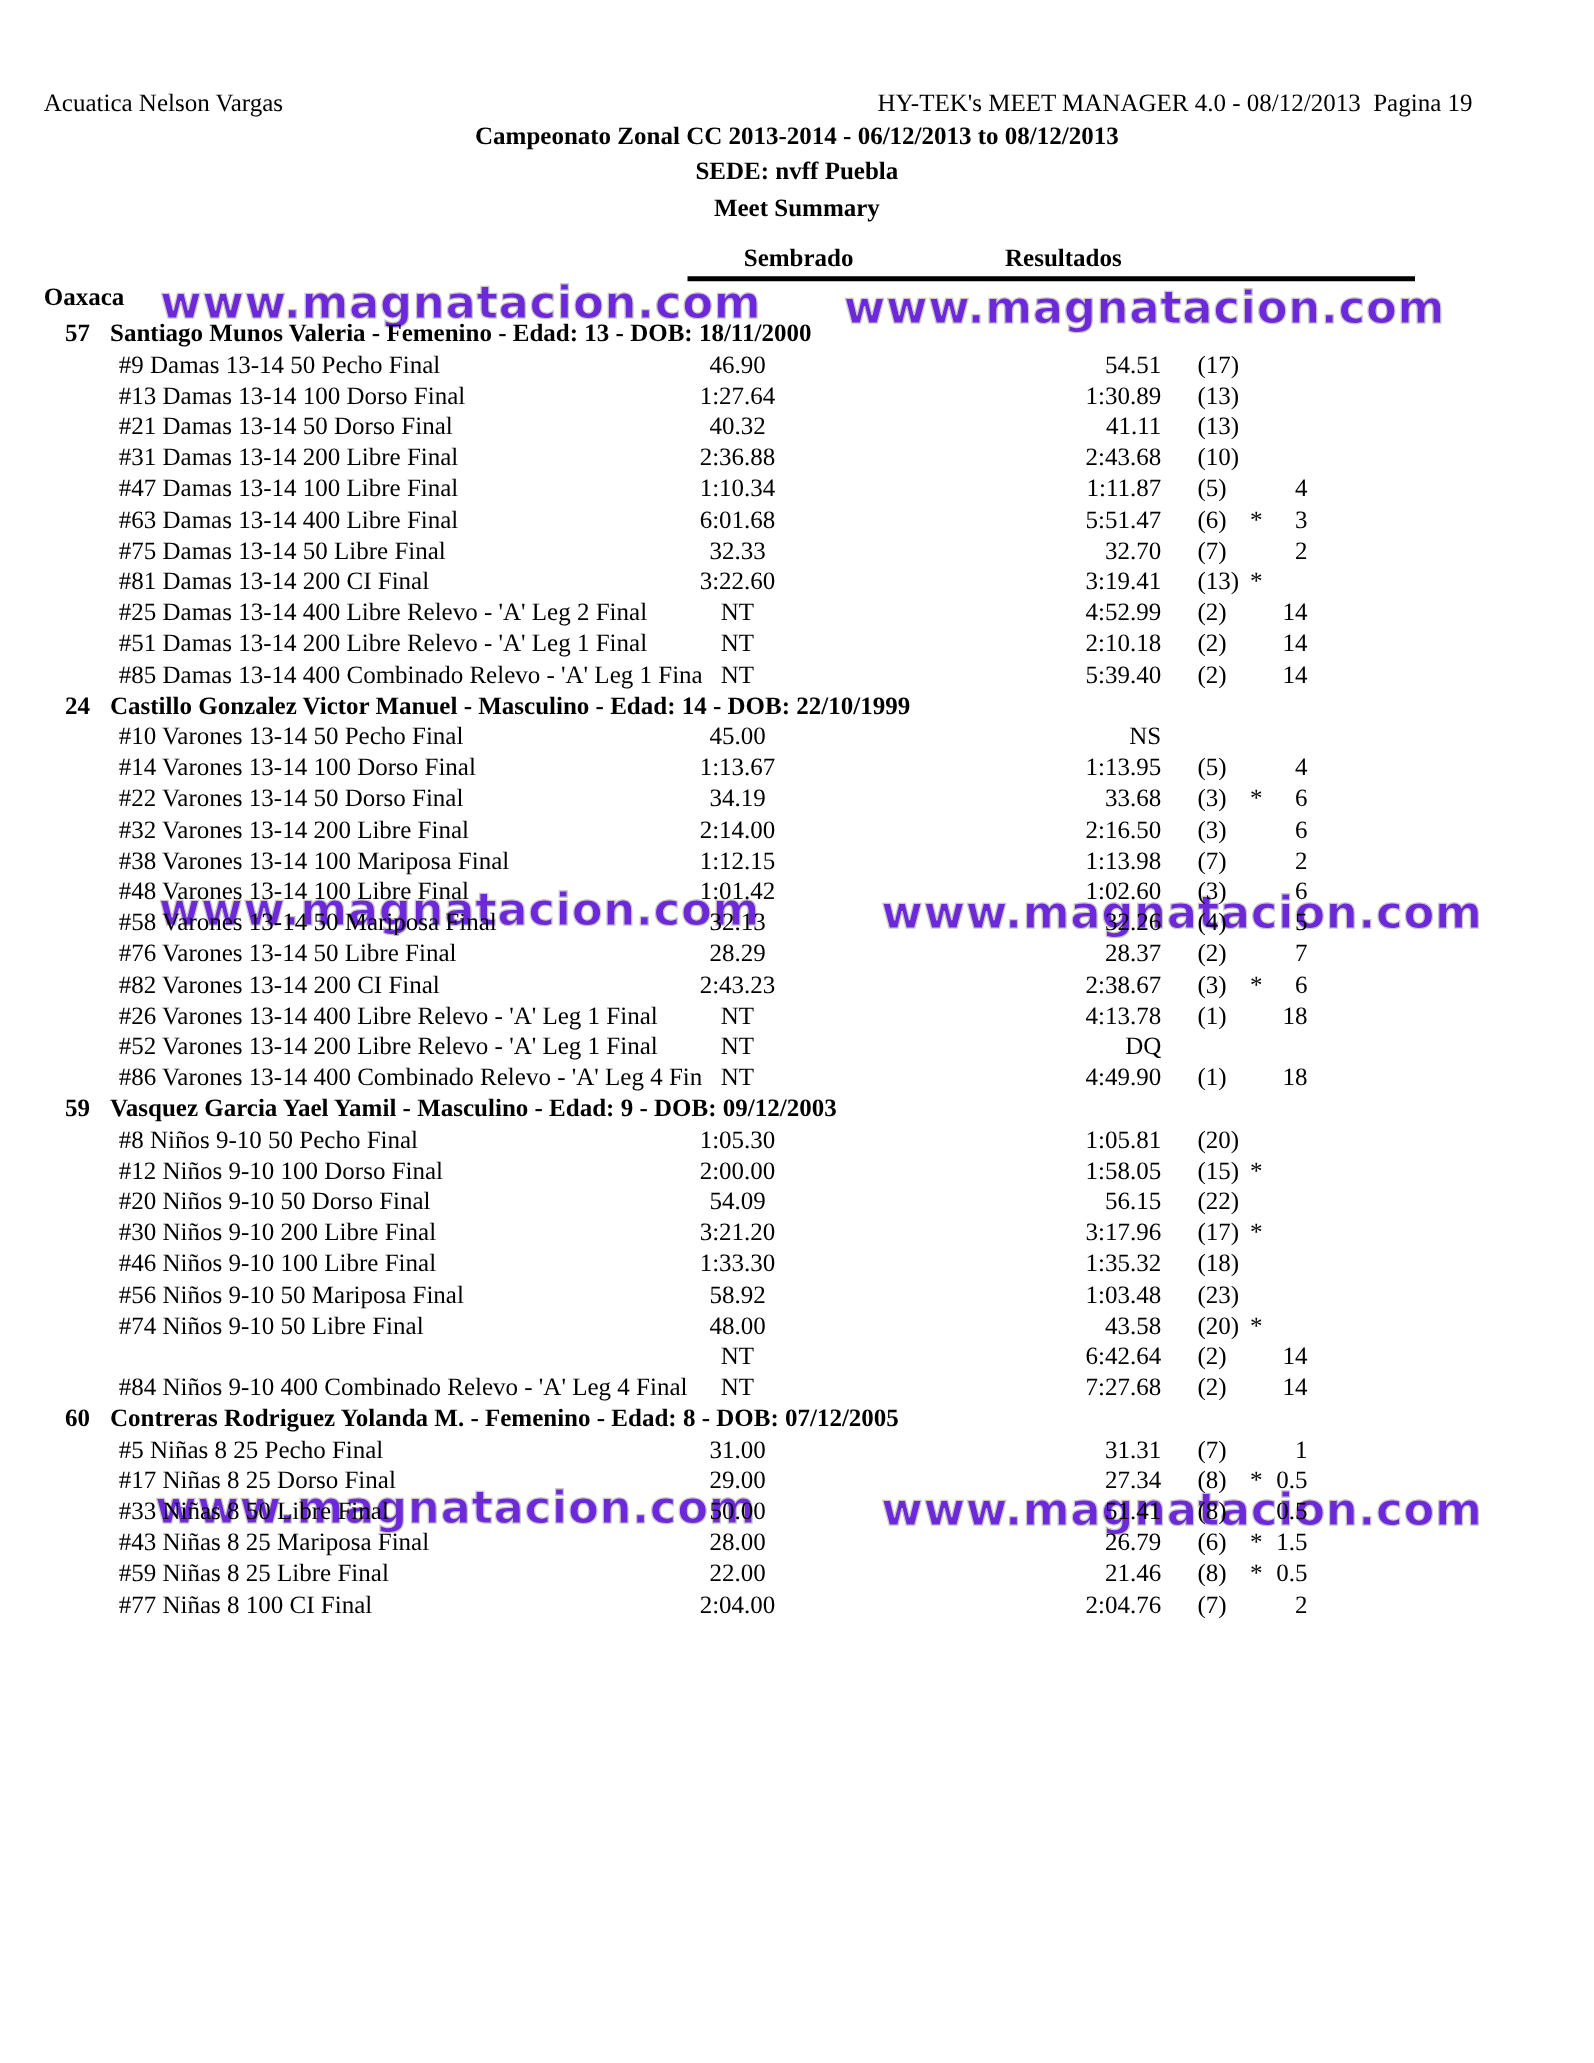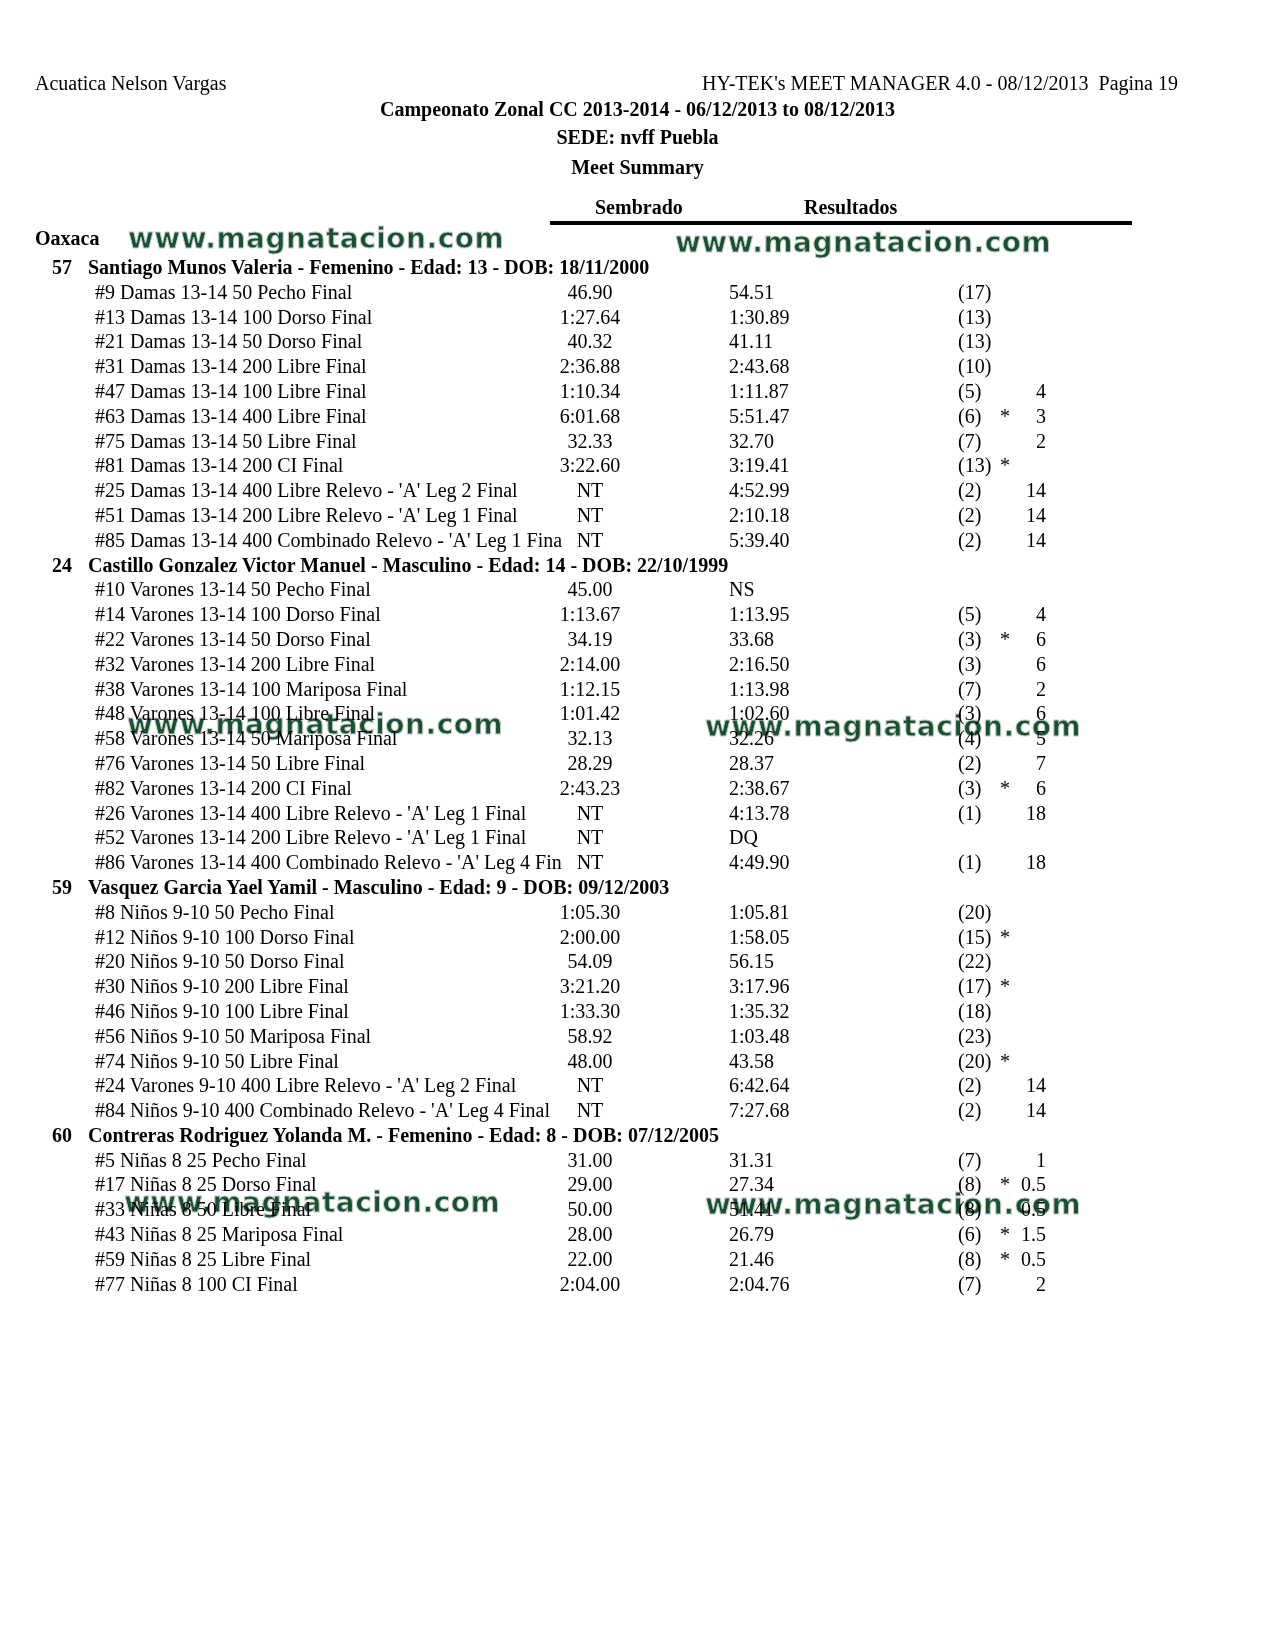--- a/index.html
+++ b/index.html
@@ -22,29 +22,29 @@
   .col-results{left:804px;top:196px}
   .rule{left:550px;top:221px;width:582px;height:4px;background:#000}
   .team{left:35px;top:227px;font-weight:bold}
   .table{position:absolute;left:0;top:255px;width:1267px}
   .row{position:relative;height:24.8px;line-height:24.8px;white-space:nowrap}
   .row span{position:absolute;top:0;height:24.8px}
   .s-num{left:52px;font-weight:bold}
   .s-name{left:88px;font-weight:bold}
   .e-name{left:95px}
   .e-seed{left:490px;width:200px;text-align:center}
-  .e-result{left:729px;width:200px;}
+  .e-result{left:729px;width:200px;text-align:right}
   .e-place{left:958px;width:48px}
   .e-star{left:1000px;width:16px}
   .e-points{left:1008px;width:38px;text-align:right}
   .wm{
     position:absolute;
     font-family:"DejaVu Sans","Liberation Sans",sans-serif;
-    font-weight:bold;font-size:28px;letter-spacing:.5px;
-    color:#14532d;-webkit-text-stroke:1px #c8c8c8;
+    font-weight:bold;font-size:36px;letter-spacing:.5px;
+    color:#6d28d9;-webkit-text-stroke:1px #c8c8c8;
     pointer-events:none;
   }
 </style>
 </head>
 <body>
 
 <div class="page">
 
   <span class="wm" style="left:128px;top:222px">www.magnatacion.com</span>
   <span class="wm" style="left:675px;top:226px">www.magnatacion.com</span>
@@ -352,21 +352,20 @@
     <div class="row">
       <span class="e-name">#74 Niños 9-10 50 Libre Final</span>
       <span class="e-seed">48.00</span>
       <span class="e-result">43.58</span>
       <span class="e-place">(20)</span>
       <span class="e-star">*</span>
       <span class="e-points"></span>
     </div>
 
     <div class="row">
-      <span class="e-name">#24 Varones 9-10 400 Libre Relevo - 'A' Leg 2 Final</span>
       <span class="e-seed">NT</span>
       <span class="e-result">6:42.64</span>
       <span class="e-place">(2)</span>
       <span class="e-star"></span>
       <span class="e-points">14</span>
     </div>
 
     <div class="row">
       <span class="e-name">#84 Niños 9-10 400 Combinado Relevo - 'A' Leg 4 Final</span>
       <span class="e-seed">NT</span>

